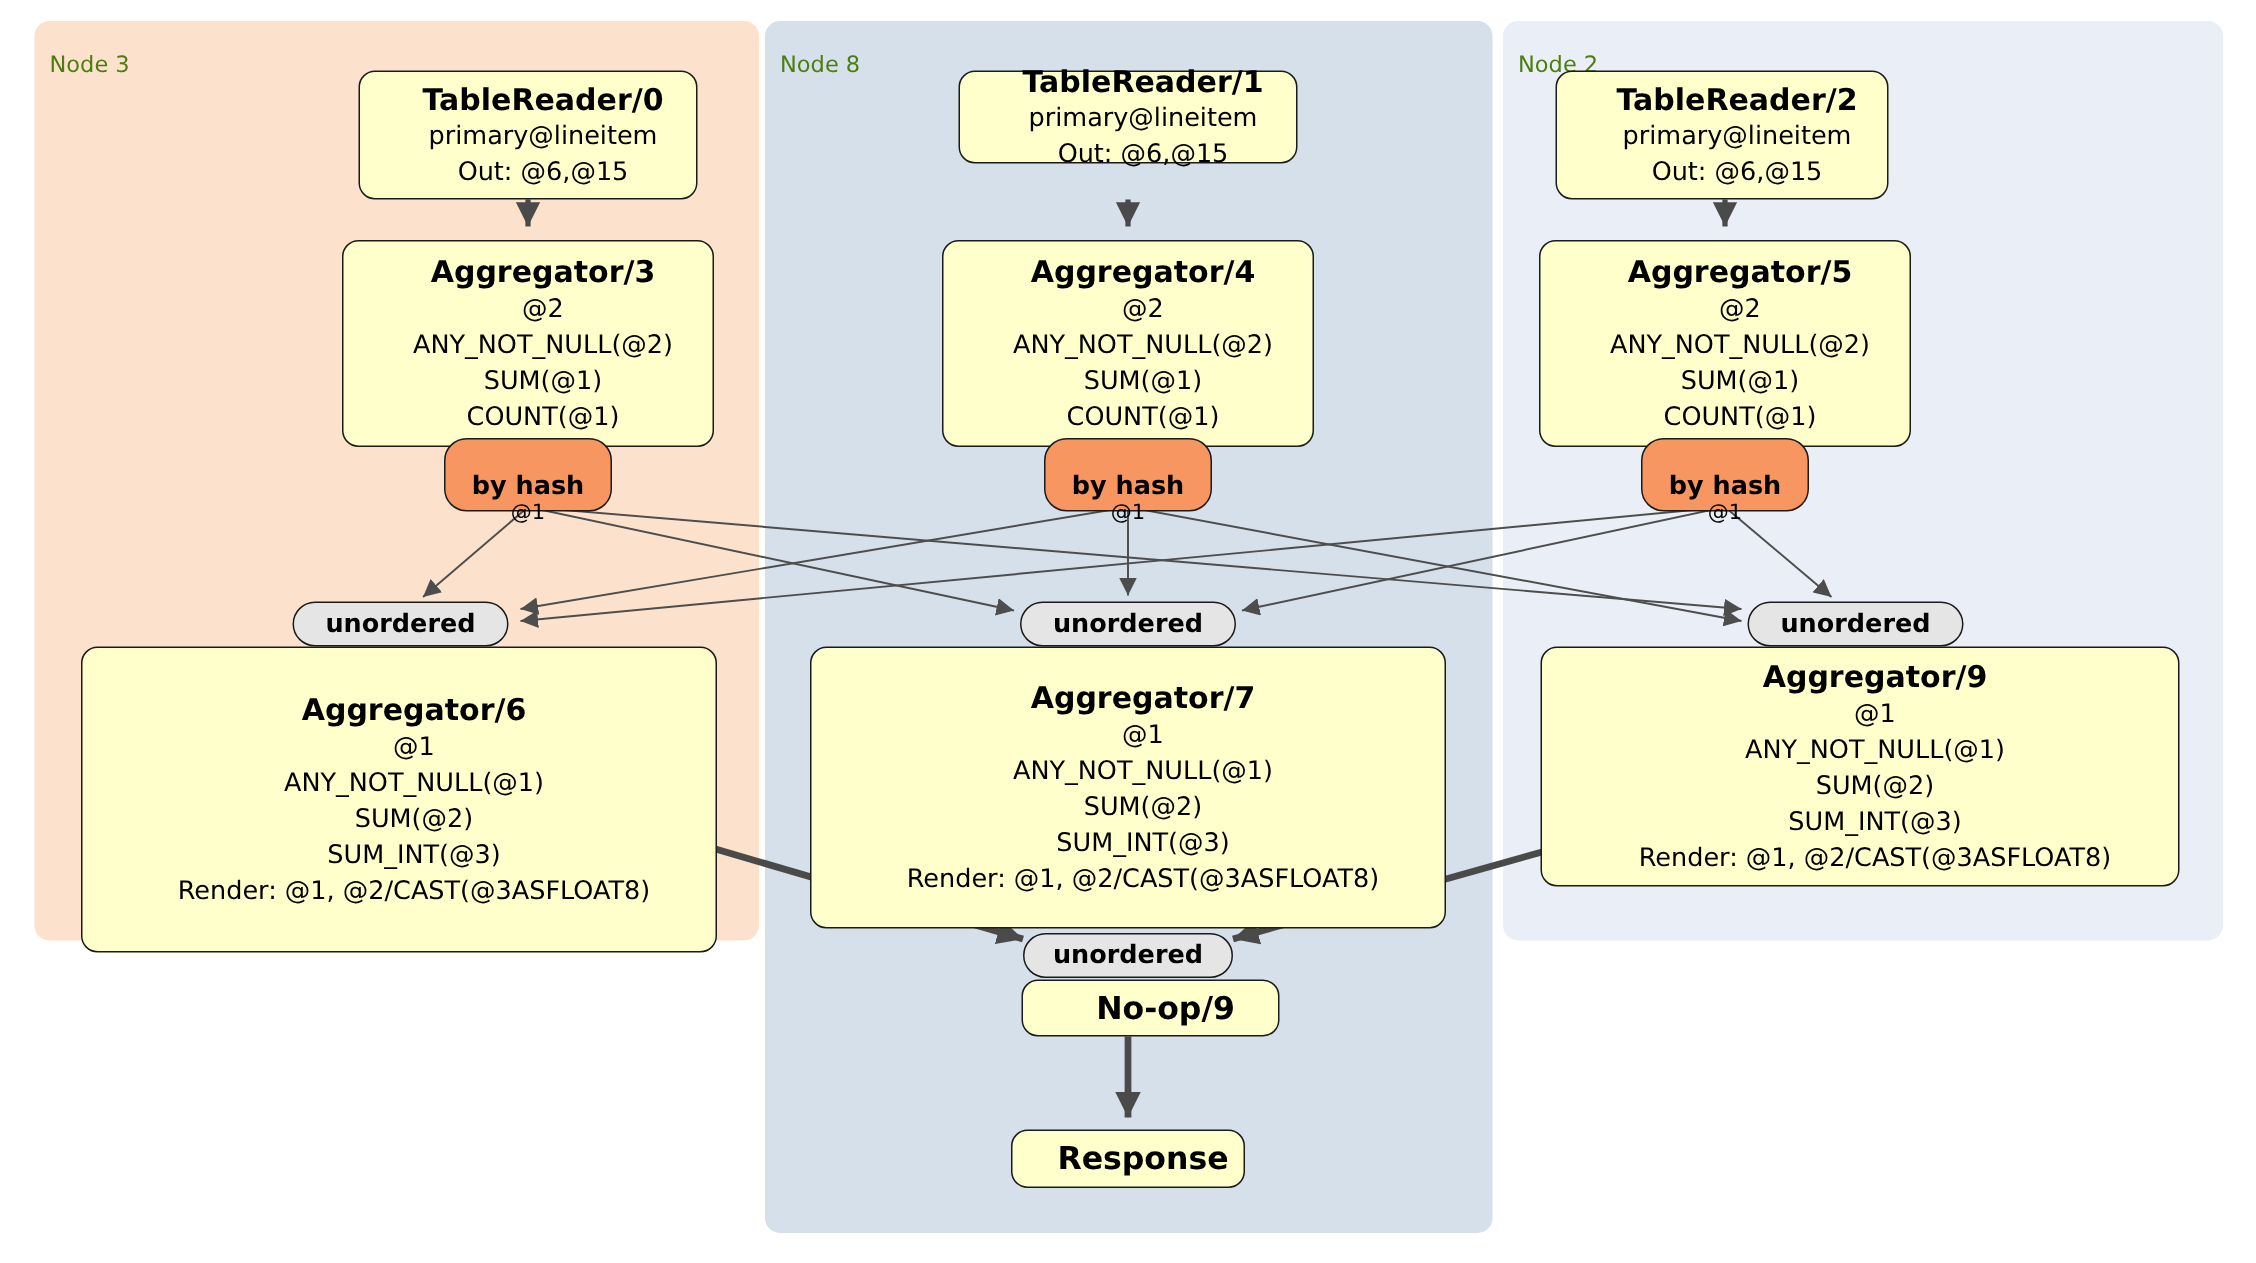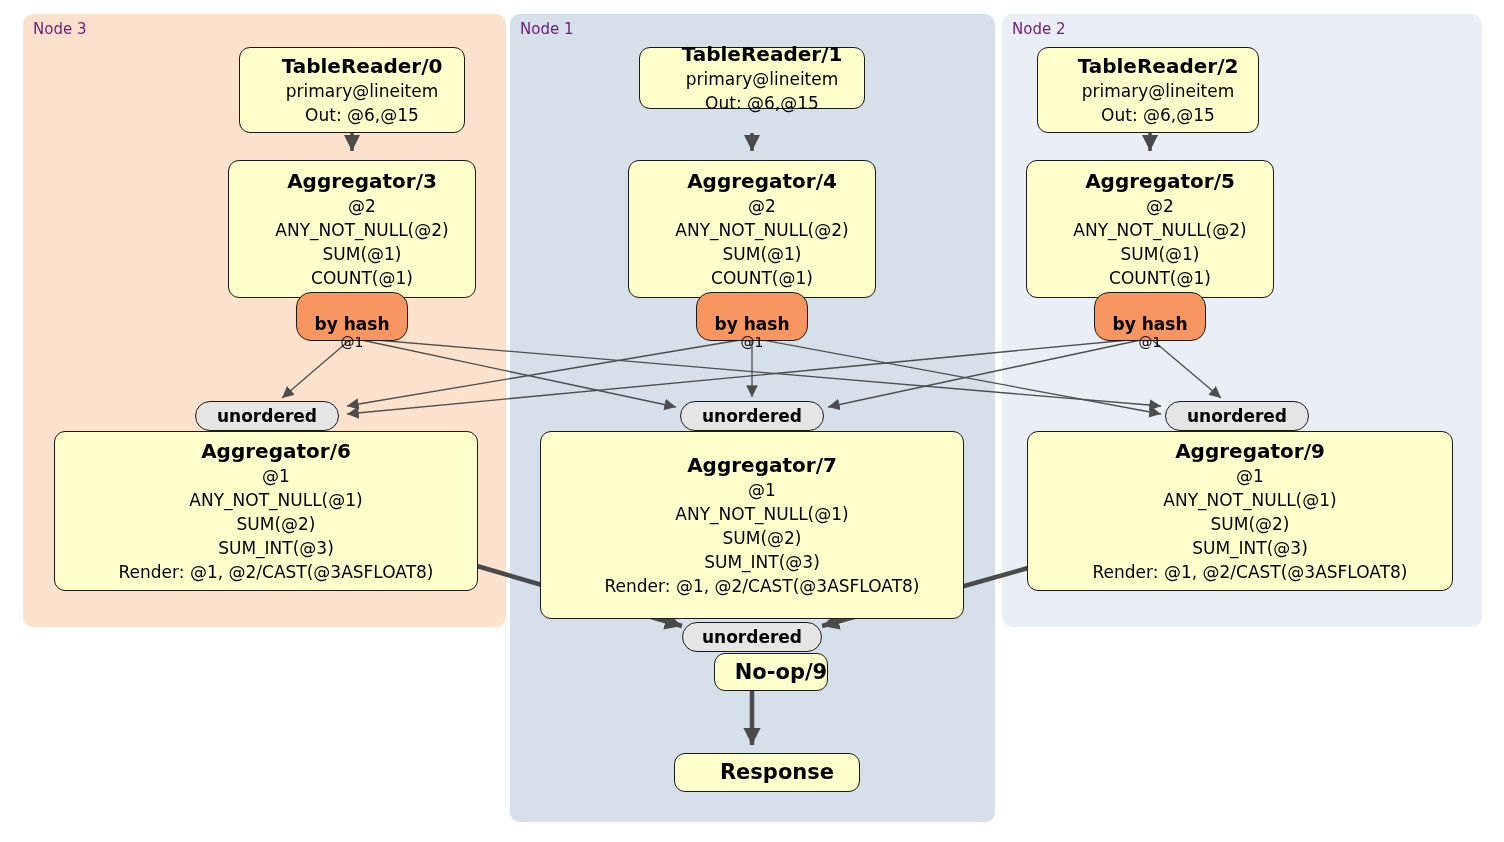--- a/index.html
+++ b/index.html
@@ -1,20 +1,20 @@
 <!DOCTYPE html>
 <html><head>
 <meta charset="utf-8">
 <style>
   html,body{margin:0;padding:0;background:#ffffff;}
   body{width:1504px;height:842px;position:relative;overflow:hidden;
        font-family:"DejaVu Sans","Liberation Sans",sans-serif;color:#000;}
   .stage{position:absolute;inset:0;width:1504px;height:842px;}
   .panel{position:absolute;border-radius:10px;z-index:1;}
-  .panel-label{position:absolute;left:10px;top:6px;font-size:15px;color:#701a75;}
+  .panel-label{position:absolute;left:10px;top:20px;font-size:15px;color:#4d7c0f;}
   svg.edges{position:absolute;left:0;top:0;z-index:2;pointer-events:none;}
   .gnode{position:absolute;z-index:3;background:#ffffcc;border:1.6px solid #1a1a1a;
          border-radius:11px;display:flex;flex-direction:column;justify-content:center;
          align-items:center;text-align:center;box-sizing:border-box;padding-left:20px;}
   .gnode-title{font-weight:bold;font-size:20px;line-height:25px;white-space:nowrap;}
   .gnode-line{font-size:17px;line-height:24px;white-space:nowrap;}
   .router{position:absolute;z-index:4;background:#f79661;border:1.5px solid #1a1a1a;
           border-radius:15px;display:flex;flex-direction:column;justify-content:center;
           align-items:center;box-sizing:border-box;}
   .router-label{font-weight:bold;font-size:17px;line-height:19px;margin-top:32px;}
@@ -26,21 +26,21 @@
 </style>
 </head>
 <body>
 
 <div class="stage">
 
   <div class="panel" style="left:23px;top:14px;width:483px;height:613px;background:#fce2cd;">
     <div class="panel-label">Node 3</div>
   </div>
   <div class="panel" style="left:510px;top:14px;width:485px;height:808px;background:#d5e0eb;">
-    <div class="panel-label">Node 1</div>
+    <div class="panel-label">Node 8</div>
   </div>
   <div class="panel" style="left:1002px;top:14px;width:480px;height:613px;background:#eaeef6;">
     <div class="panel-label">Node 2</div>
   </div>
 
   <svg class="edges" width="1504" height="842" viewBox="0 0 1504 842">
     <defs>
       <marker id="arr-thin" viewBox="0 0 10 10" refX="10" refY="5" markerWidth="9" markerHeight="9" orient="auto">
         <path d="M0,0 L10,5 L0,10 z" fill="#4d4d4d"></path>
       </marker>
@@ -90,21 +90,21 @@
     <div class="gnode-line">SUM(@1)</div>
     <div class="gnode-line">COUNT(@1)</div>
   </div>
   <div class="router" style="left:296px;top:292px;width:112px;height:49px;">
     <div class="router-label">by hash</div>
     <div class="router-detail">@1</div>
   </div>
   <div class="sync" style="left:195px;top:401px;width:144px;height:30px;">
     <span>unordered</span>
   </div>
-  <div class="gnode" style="left:54px;top:431px;width:424px;height:160px;">
+  <div class="gnode" style="left:54px;top:431px;width:424px;height:204px;">
     <div class="gnode-title">Aggregator/6</div>
     <div class="gnode-line">@1</div>
     <div class="gnode-line">ANY_NOT_NULL(@1)</div>
     <div class="gnode-line">SUM(@2)</div>
     <div class="gnode-line">SUM_INT(@3)</div>
     <div class="gnode-line">Render: @1, @2/CAST(@3ASFLOAT8)</div>
   </div>
 
   <div class="gnode" style="left:639px;top:47px;width:226px;height:62px;text-align:right;">
     <div class="gnode-title">TableReader/1</div>
@@ -158,20 +158,20 @@
     <div class="gnode-line">@1</div>
     <div class="gnode-line">ANY_NOT_NULL(@1)</div>
     <div class="gnode-line">SUM(@2)</div>
     <div class="gnode-line">SUM_INT(@3)</div>
     <div class="gnode-line">Render: @1, @2/CAST(@3ASFLOAT8)</div>
   </div>
 
   <div class="sync" style="left:682px;top:622px;width:140px;height:30px;">
     <span>unordered</span>
   </div>
-  <div class="gnode" style="left:681px;top:653px;width:114px;height:38px;margin-left:33px;">
+  <div class="gnode" style="left:681px;top:653px;width:172px;height:38px;">
     <div class="gnode-title small-title">No-op/9</div>
   </div>
-  <div class="gnode" style="left:674px;top:753px;width:186px;height:39px;">
+  <div class="gnode" style="left:674px;top:753px;width:156px;height:39px;">
     <div class="gnode-title small-title">Response</div>
   </div>
 
 </div>
 
 </body></html>

